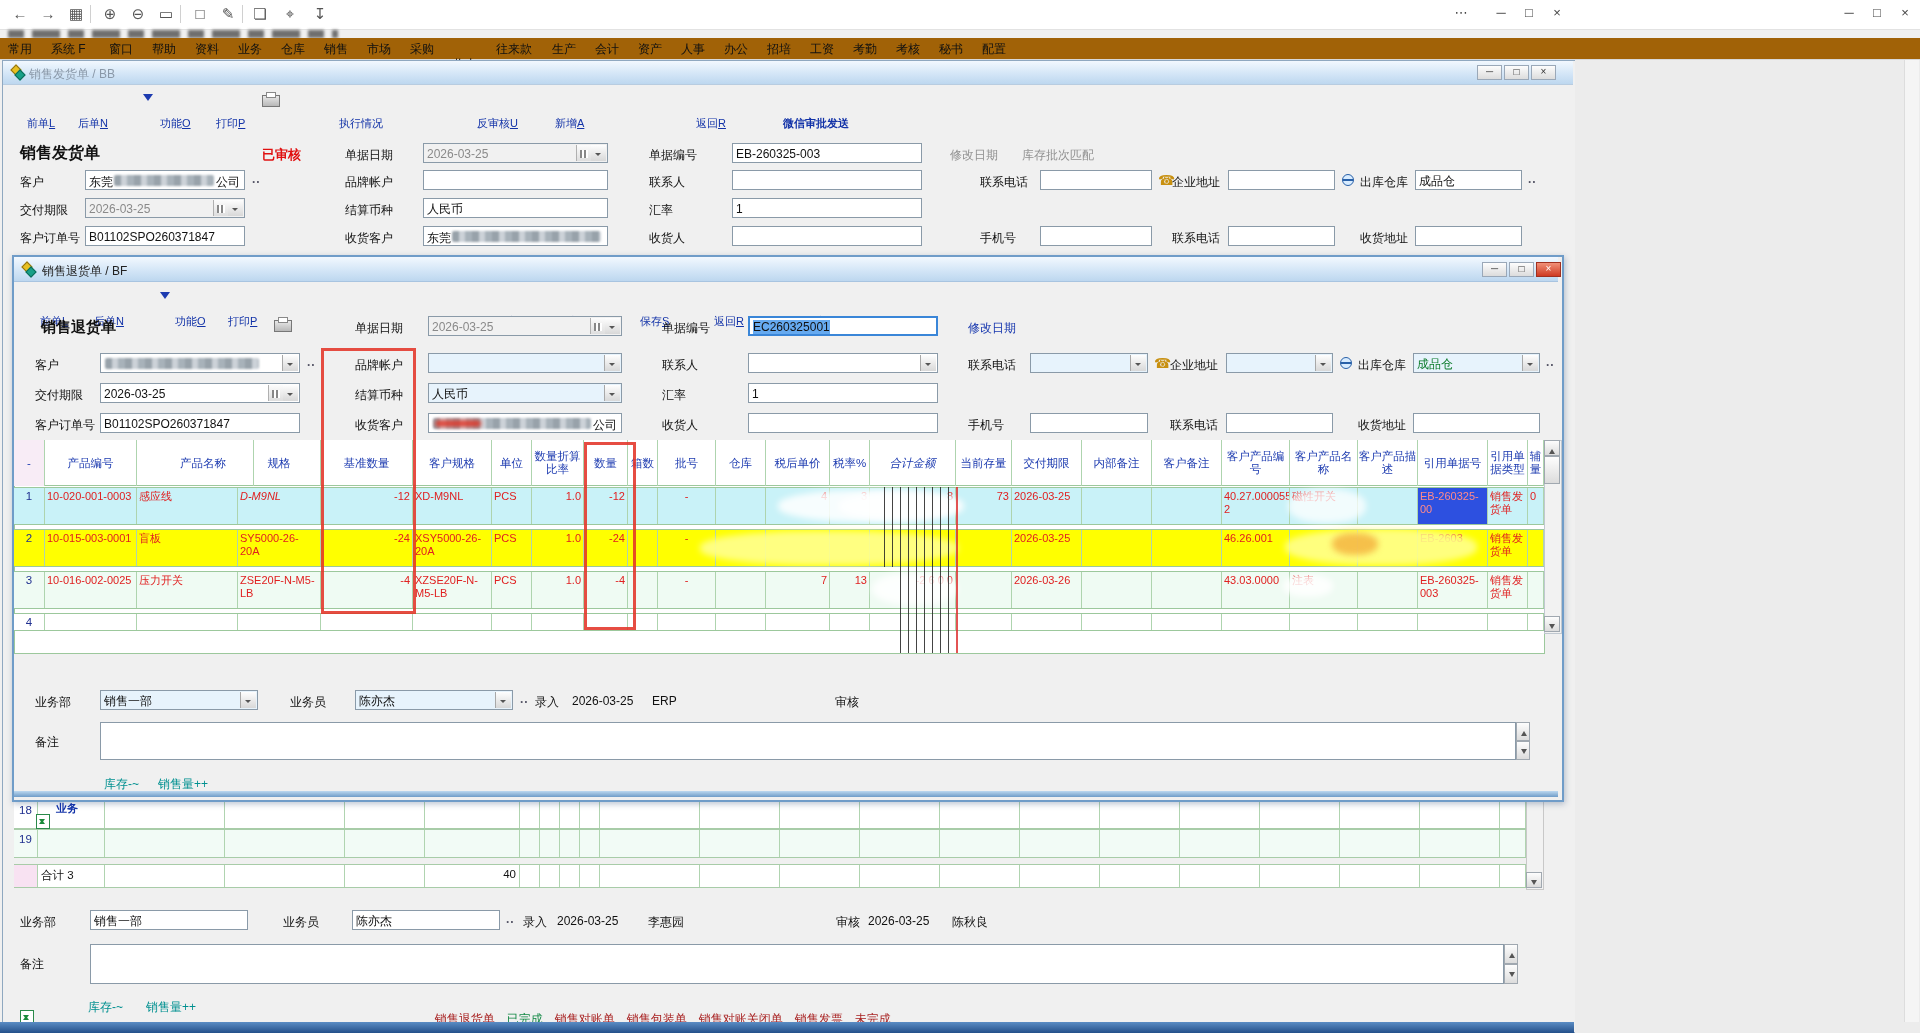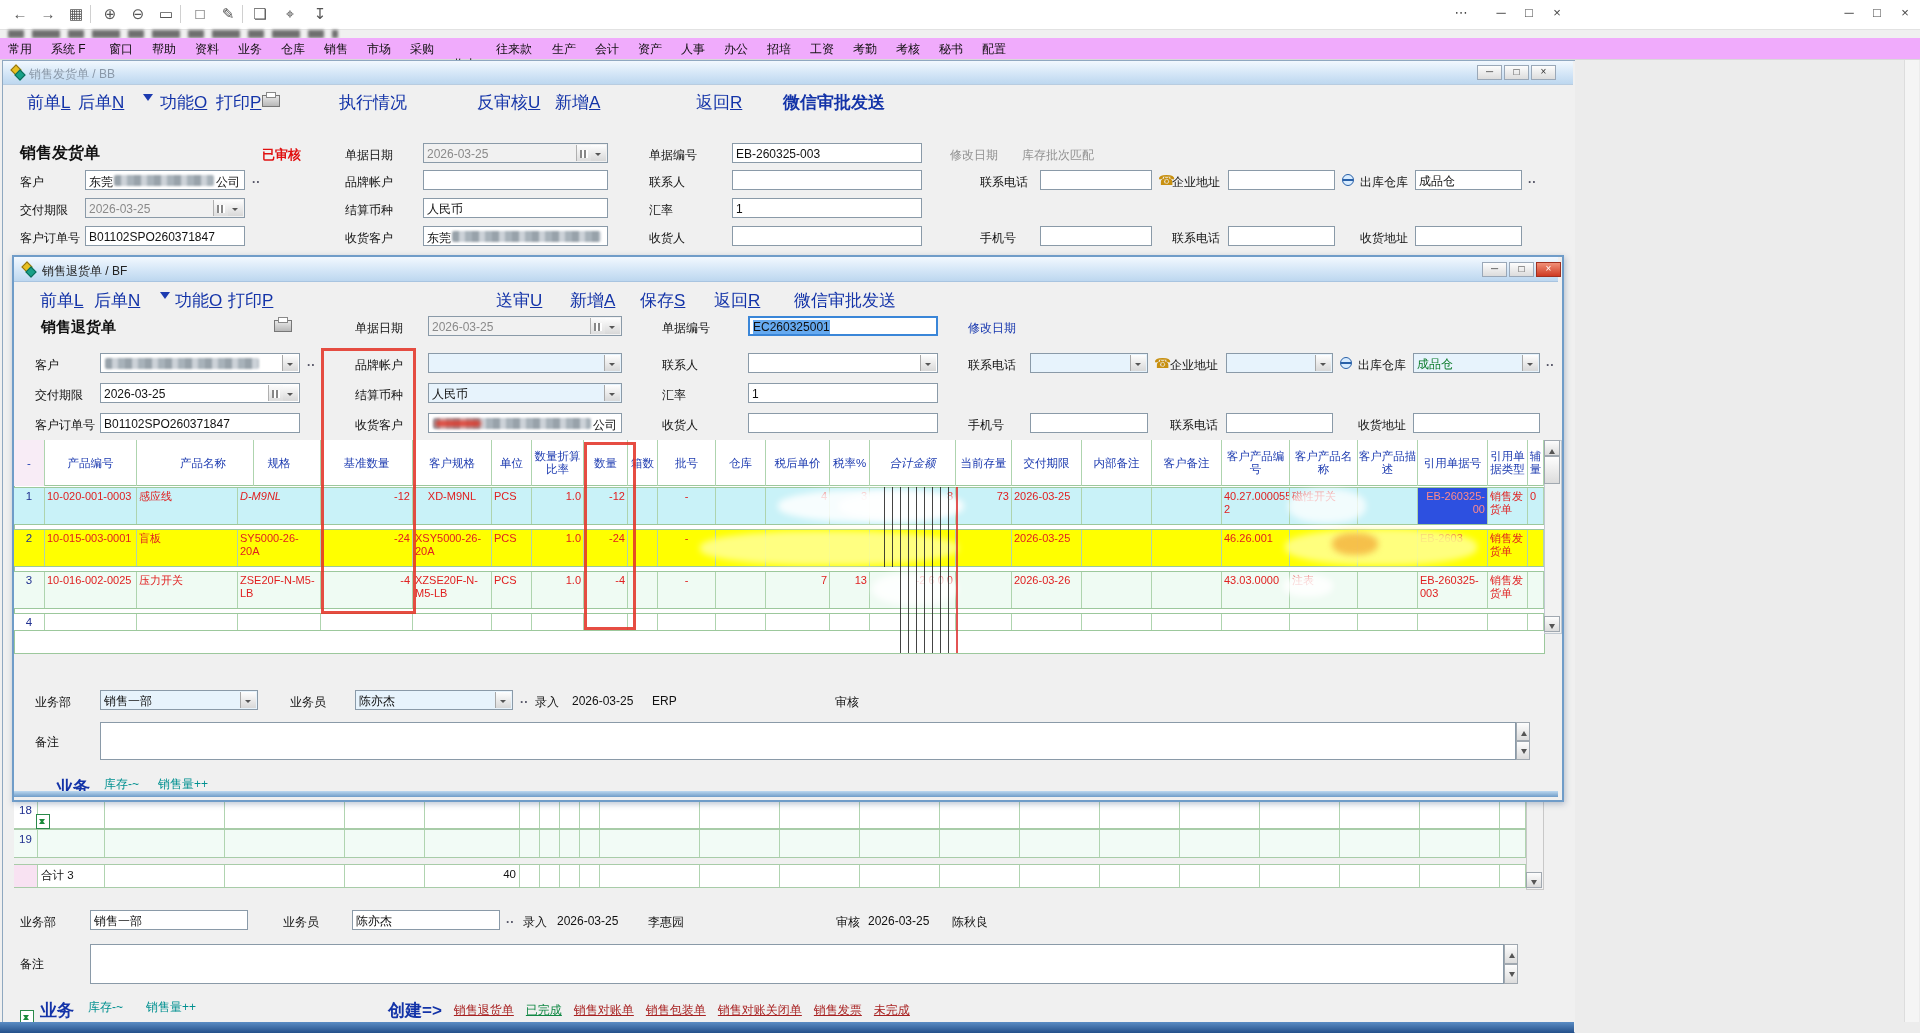--- a/index.html
+++ b/index.html
@@ -2,21 +2,21 @@
 <html><head>
 <meta charset="utf-8">
 <style>
   html,body{margin:0;padding:0;background:#e8e8e8;}
   #root{position:relative;width:1920px;height:1033px;background:#f0f0f0;overflow:hidden;
         font-family:"Liberation Sans","DejaVu Sans",sans-serif;font-size:12px;color:#111;}
   .abs{position:absolute;}
   .lbl{font-size:12px;color:#111;white-space:nowrap;}
   .dim{color:#909090;}
   .blue{color:#1636ae;}
-  .link{color:#1333a8;font-size:17px;white-space:nowrap;cursor:default;}
+  .link{color:#1333a8;font-size:11px;white-space:nowrap;cursor:default;margin-top:25px;}
   .link .u{text-decoration:underline;}
   .strong{font-weight:bold;}
   .box{background:#fff;border:1px solid #8a9aa8;height:20px;box-sizing:border-box;
        font-size:12px;line-height:18px;padding:1px 3px;overflow:hidden;white-space:nowrap;}
   .box.disabled{background:#f1f1f1;color:#8a8a8a;}
   .box.lb{background:#e7f3fc;}
   .green{color:#0a7a28;}
   .cbtn{position:absolute;right:1px;top:1px;bottom:1px;width:15px;background:linear-gradient(#fefefe,#d8d8d8);
         border-left:1px solid #a8a8a8;}
   .cbtn::after{content:"";position:absolute;left:4px;top:8px;border:3.5px solid transparent;border-top-color:#555;}
@@ -40,21 +40,21 @@
   .funcarrow{width:0;height:0;border:5px solid transparent;border-top:7px solid #1d3bb0;}
   .dicon{width:14px;height:14px;position:relative;}
   .dicon::before{content:"";position:absolute;left:1px;top:1px;width:6px;height:6px;background:#e8c020;transform:rotate(45deg);border:1px solid #907010;}
   .dicon::after{content:"";position:absolute;left:5px;top:6px;width:6px;height:6px;background:#18a088;transform:rotate(45deg);border:1px solid #0a6a58;}
   .th{position:absolute;color:#1d3bb0;font-size:11.5px;text-align:center;line-height:13px;
       display:flex;align-items:center;justify-content:center;border-right:1px solid #aed4ae;box-sizing:border-box;}
   .cell{position:absolute;top:0;bottom:0;font-size:11px;color:#e02020;line-height:13px;
       padding:2px 2px;border-right:1px solid #aed4ae;box-sizing:border-box;overflow:hidden;}
   .cell.c{text-align:center;} .cell.r{text-align:right;}
   .cell.num{color:#203090;text-align:center;font-size:11.5px;}
-  .selcell{background:#2d50e0;color:#ff8a8a;text-align:right;}
+  .selcell{background:#2d50e0;color:#ff8a8a;}
   .trow{position:absolute;left:14px;width:1530px;border-top:1px solid #9cc89c;border-bottom:1px solid #9cc89c;box-sizing:border-box;}
   .smudge{position:absolute;filter:blur(3px);border-radius:45%;}
   .bars{position:absolute;background:repeating-linear-gradient(90deg,rgba(35,35,35,.85) 0 1.5px,transparent 1.5px 8px);}
   .redrect{position:absolute;border:3px solid rgba(226,52,40,.88);box-sizing:border-box;}
   .teal{color:#009090;}
   .darkred{color:#a82222;text-decoration:underline;}
   .greenlink{color:#118844;text-decoration:underline;}
   .updown{width:12px;height:13px;border:1px solid #2a8a4a;background:#fff;position:relative;}
   .updown::before{content:"";position:absolute;left:2px;top:2px;border:3px solid transparent;border-bottom:4px solid #1a8a3a;}
   .updown::after{content:"";position:absolute;left:2px;bottom:2px;border:3px solid transparent;border-top:4px solid #1a8a3a;}
@@ -88,21 +88,21 @@
       <div class="appico abs" style="text-align: center; left: 310px; top: 4px; width: 20px; height: 20px;">↧</div>
       <div class="abs" style="color: rgb(68, 68, 68); font-size: 13px; text-align: center; line-height: 20px; left: 1450px; top: 3px; width: 22px; height: 22px;">⋯</div>
       <div class="abs" style="color: rgb(68, 68, 68); font-size: 13px; text-align: center; line-height: 20px; left: 1490px; top: 3px; width: 22px; height: 22px;">─</div>
       <div class="abs" style="color: rgb(68, 68, 68); font-size: 13px; text-align: center; line-height: 20px; left: 1518px; top: 3px; width: 22px; height: 22px;">□</div>
       <div class="abs" style="color: rgb(68, 68, 68); font-size: 13px; text-align: center; line-height: 20px; left: 1546px; top: 3px; width: 22px; height: 22px;">×</div>
       <div class="abs" style="color: rgb(68, 68, 68); font-size: 13px; text-align: center; line-height: 20px; left: 1838px; top: 3px; width: 22px; height: 22px;">─</div>
       <div class="abs" style="color: rgb(68, 68, 68); font-size: 13px; text-align: center; line-height: 20px; left: 1866px; top: 3px; width: 22px; height: 22px;">□</div>
       <div class="abs" style="color: rgb(68, 68, 68); font-size: 13px; text-align: center; line-height: 20px; left: 1894px; top: 3px; width: 22px; height: 22px;">×</div>
     </div>
     <div class="blurline abs" style="left: 8px; top: 30px; width: 330px; height: 8px;"></div>
-    <div class="abs" style="background: #f0abfc; border-bottom: 1px solid rgb(216, 216, 216); left: 0px; top: 38px; width: 1920px; height: 21px;">
+    <div class="abs" style="background: #a16207; border-bottom: 1px solid rgb(216, 216, 216); left: 0px; top: 38px; width: 1920px; height: 21px;">
       <div class="lbl abs" style="left: 8px; top: 3px;">常用</div>
       <div class="lbl abs" style="left: 51px; top: 3px;">系统 F</div>
       <div class="lbl abs" style="left: 109px; top: 3px;">窗口</div>
       <div class="lbl abs" style="left: 152px; top: 3px;">帮助</div>
       <div class="lbl abs" style="left: 195px; top: 3px;">资料</div>
       <div class="lbl abs" style="left: 238px; top: 3px;">业务</div>
       <div class="lbl abs" style="left: 281px; top: 3px;">仓库</div>
       <div class="lbl abs" style="left: 324px; top: 3px;">销售</div>
       <div class="lbl abs" style="left: 367px; top: 3px;">市场</div>
       <div class="lbl abs" style="left: 410px; top: 3px;">采购</div>
@@ -395,21 +395,21 @@
       <div class="th" style="left: 1404px; top: 0px; width: 70px; height: 46px;">引用单据号</div>
       <div class="th" style="left: 1474px; top: 0px; width: 40px; height: 46px;">引用单据类型</div>
       <div class="th" style="left: 1514px; top: 0px; width: 16px; height: 46px;">辅量</div>
     </div>
     <div class="trow abs" style="left: 14px; top: 487px; width: 1530px; height: 38px; background: rgb(201, 242, 248);">
       <div class="cell c num" style="left: 0px; width: 31px;">1</div>
       <div class="cell" style="left: 31px; width: 92px;">10-020-001-0003</div>
       <div class="cell" style="left: 123px; width: 101px;">感应线</div>
       <div class="cell" style="left: 224px; width: 83px; font-style: italic;">D-M9NL</div>
       <div class="cell r" style="left: 307px; width: 92px;">-12</div>
-      <div class="cell" style="left: 399px; width: 79px; text-align: center;">XD-M9NL</div>
+      <div class="cell" style="left: 399px; width: 79px;">XD-M9NL</div>
       <div class="cell" style="left: 478px; width: 40px;">PCS</div>
       <div class="cell r" style="left: 518px; width: 52px;">1.0</div>
       <div class="cell r" style="left: 570px; width: 44px;">-12</div>
       <div class="cell r" style="left: 614px; width: 30px;"></div>
       <div class="cell c" style="left: 644px; width: 58px;">-</div>
       <div class="cell" style="left: 702px; width: 50px;"></div>
       <div class="cell r" style="left: 752px; width: 64px;">4</div>
       <div class="cell r" style="left: 816px; width: 40px;">3</div>
       <div class="cell r" style="left: 856px; width: 86px;">8</div>
       <div class="cell r" style="left: 942px; width: 56px;">73</div>

